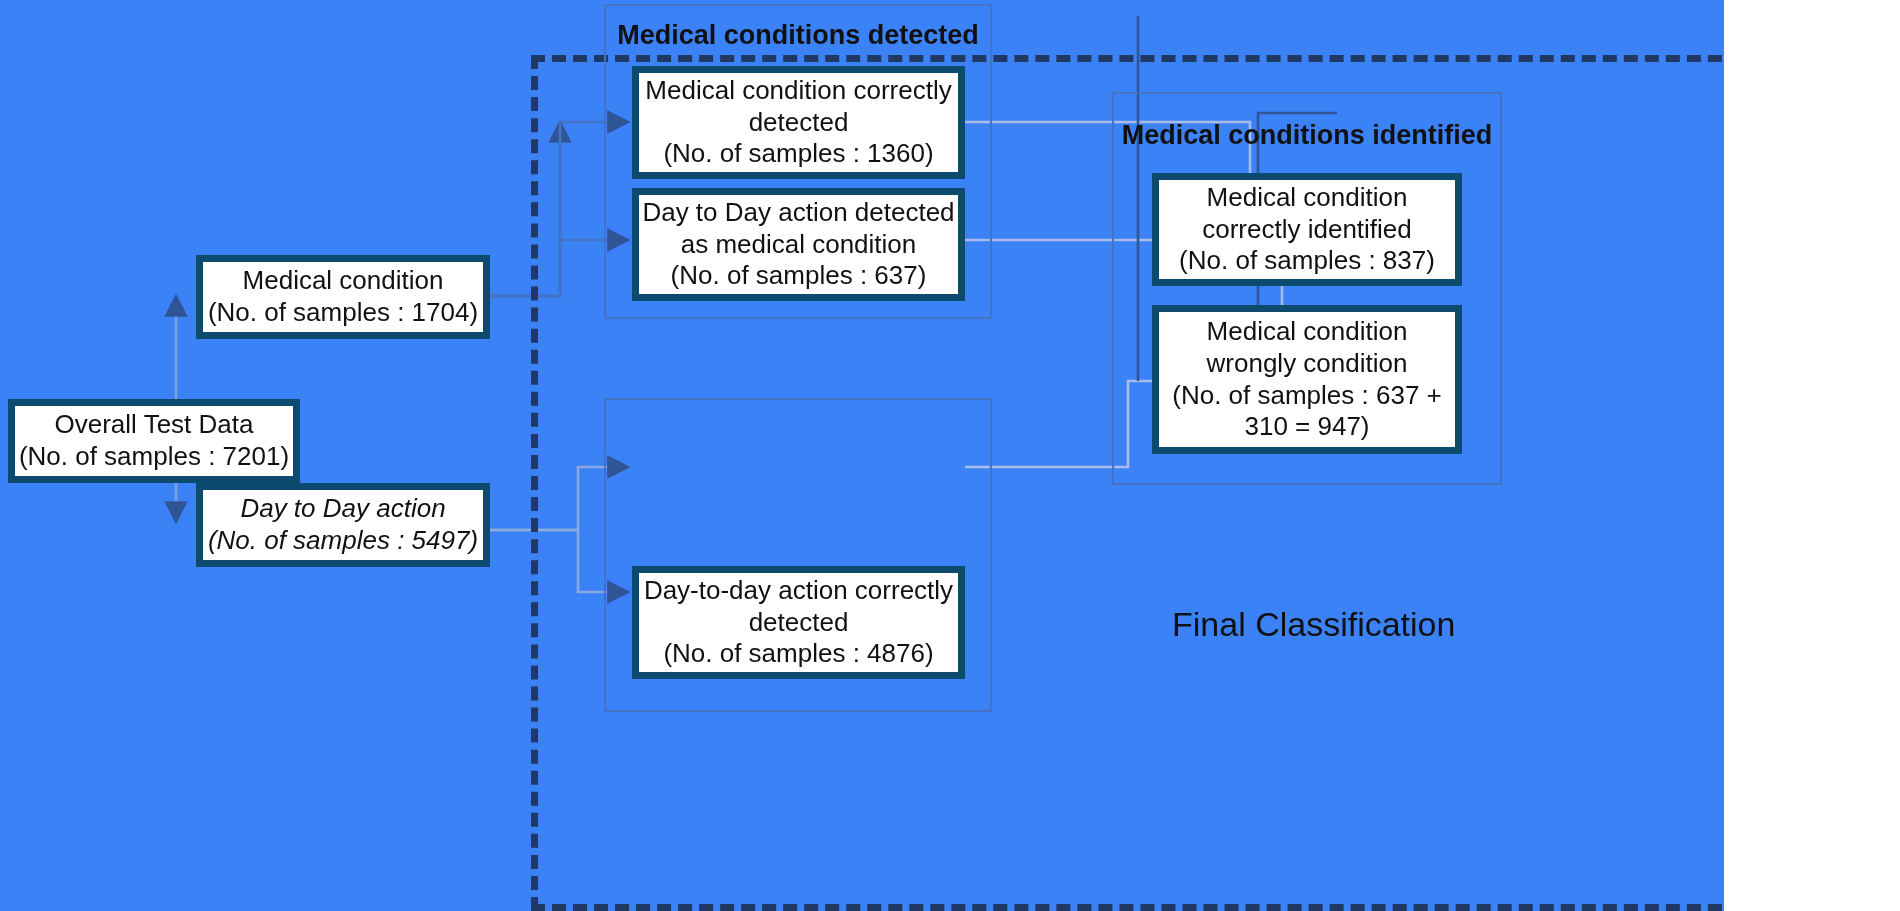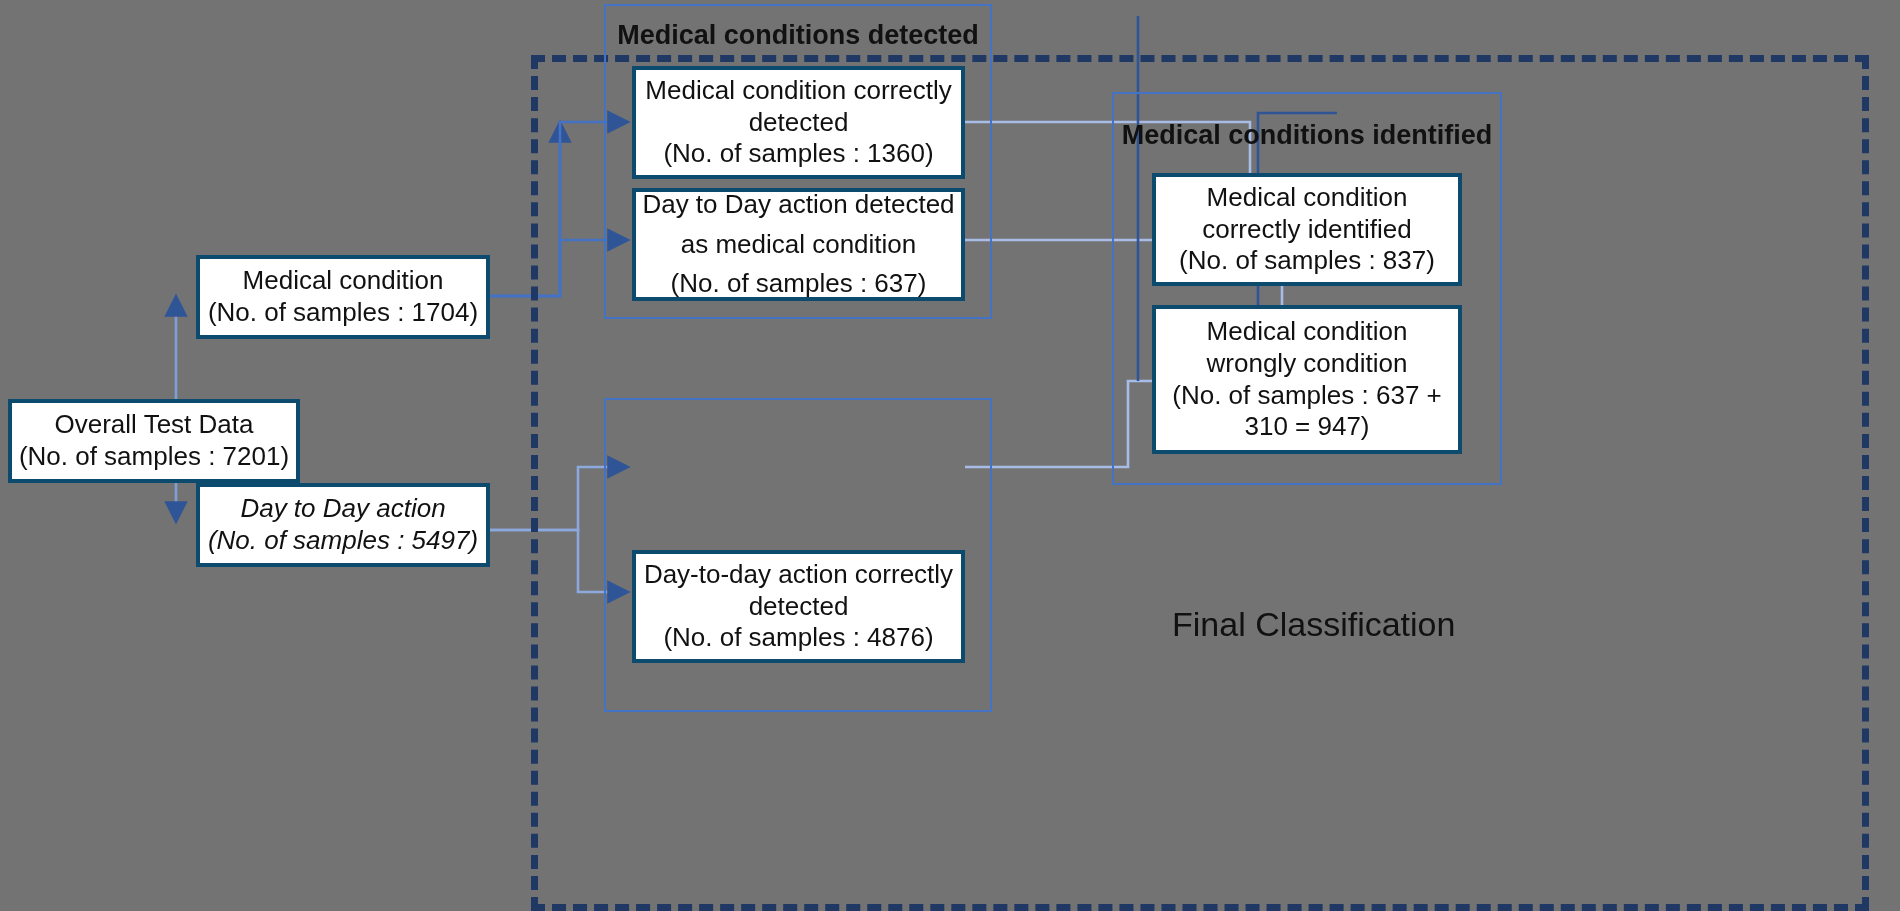--- a/index.html
+++ b/index.html
@@ -5,37 +5,37 @@
   html, body {
     margin: 0;
     padding: 0;
     background: #ffffff;
   }
   body {
     font-family: "Liberation Sans", sans-serif;
   }
   #canvas {
     position: relative;
-    width: 1900px;
+    width: 1724px;
     height: 911px;
-    background: #737373;
+    background: #3b82f6;
     overflow: hidden;
   }
   #svg-layer {
     position: absolute;
     left: 0;
     top: 0;
     width: 1900px;
     height: 911px;
   }
   .node {
     position: absolute;
     box-sizing: border-box;
     background: #ffffff;
-    border: 4px solid #0c4a6e;
+    border: 7px solid #0c4a6e;
     display: flex;
     flex-direction: column;
     align-items: center;
     justify-content: center;
     text-align: center;
     color: #111111;
     font-size: 26px;
     line-height: 1.22;
     z-index: 4;
   }
@@ -150,28 +150,28 @@
     <span class="line">Day to Day action</span>
     <span class="line">(No. of samples : 5497)</span>
   </div>
 
   <div class="node" style="left:632px; top:66px; width:333px; height:113px;">
     <span class="line">Medical condition correctly</span>
     <span class="line">detected</span>
     <span class="line">(No. of samples : 1360)</span>
   </div>
 
-  <div class="node" style="left:632px; top:188px; width:333px; height:113px;gap:8px;">
+  <div class="node" style="left:632px; top:188px; width:333px; height:113px;">
     <span class="line">Day to Day action detected</span>
     <span class="line">as medical condition</span>
     <span class="line">(No. of samples : 637)</span>
   </div>
 
 
-  <div class="node" style="left:632px; top:550px; width:333px; height:113px;">
+  <div class="node" style="left:632px; top:566px; width:333px; height:113px;">
     <span class="line">Day-to-day action correctly</span>
     <span class="line">detected</span>
     <span class="line">(No. of samples : 4876)</span>
   </div>
 
   <div class="node" style="left:1152px; top:173px; width:310px; height:113px;">
     <span class="line">Medical condition</span>
     <span class="line">correctly identified</span>
     <span class="line">(No. of samples : 837)</span>
   </div>

